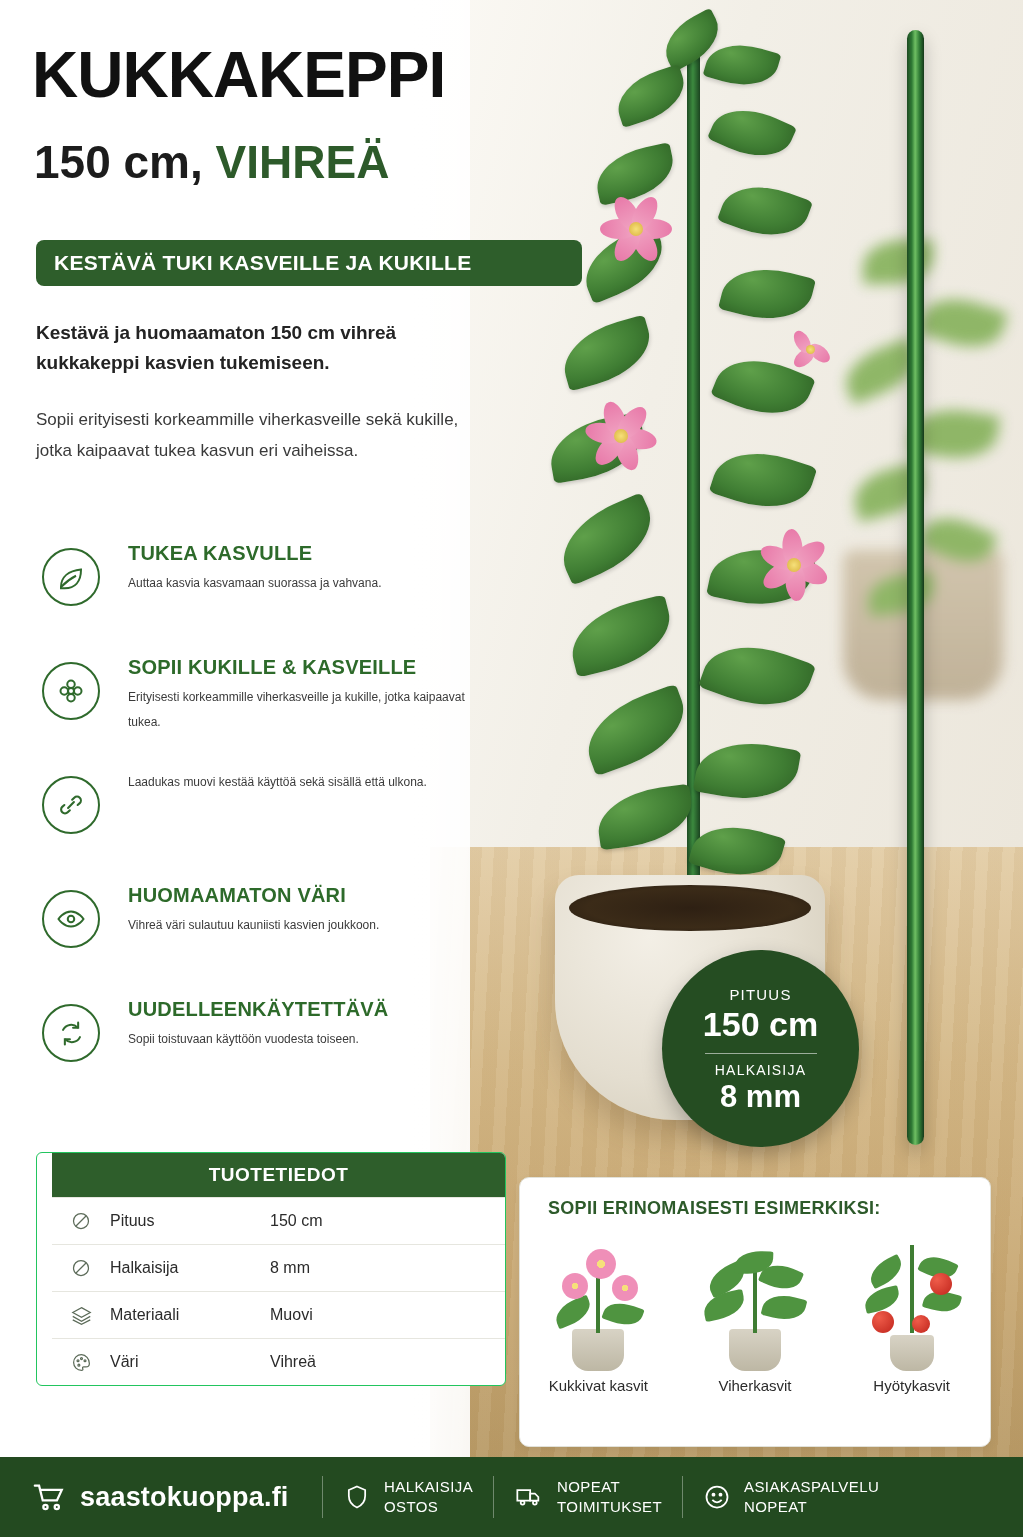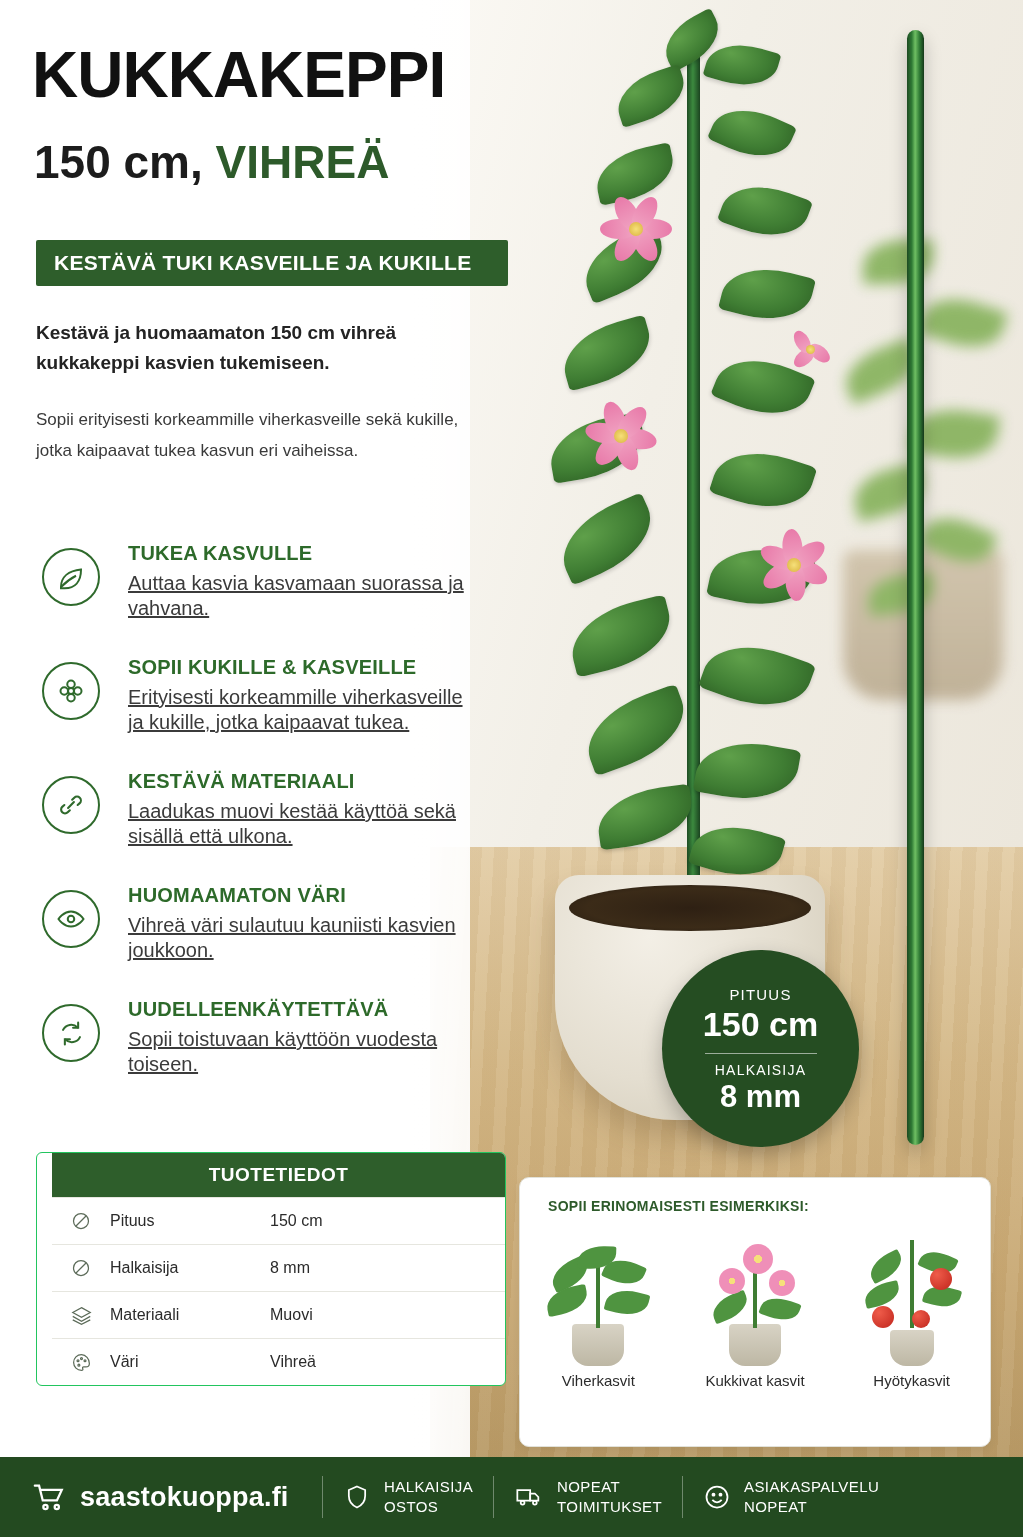--- a/index.html
+++ b/index.html
@@ -100,22 +100,22 @@
     position:absolute; left:32px; top:44px;
     font-size:64px; line-height:62px; font-weight:bold; letter-spacing:-1px;
     color:#111111;
   }
   .subtitle {
     position:absolute; left:34px; top:138px;
     font-size:46px; line-height:48px; font-weight:bold; color:#2d5a2a;
   }
   .subtitle .num { color:#1c1c1c; }
   .badge {
-    position:absolute; left:36px; top:240px; width:472px; height:46px;
-    background:#2e5e2b; border-radius:2px;
+    position:absolute; left:36px; top:240px; width:546px; height:46px;
+    background:#2e5e2b; border-radius:8px;
     display:flex; align-items:center; padding-left:18px;
   }
   .badge span { color:#fff; font-size:21px; font-weight:bold; letter-spacing:.3px;}
   .lead {
     position:absolute; left:36px; top:318px; width:455px;
     font-size:19px; line-height:30px; font-weight:bold; color:#232323;
   }
   .desc {
     position:absolute; left:36px; top:404px; width:440px;
     font-size:17px; line-height:31px; color:#3a3a3a;
@@ -123,21 +123,21 @@
 
   
   .features { position:absolute; left:36px; top:538px; width:430px; }
   .feature { position:relative; min-height:98px; padding-left:92px; margin-bottom:16px; }
   .f-ico {
     position:absolute; left:6px; top:6px; width:58px; height:58px; border-radius:50%;
     border:2px solid #2f6a2c; display:flex; align-items:center; justify-content:center;
     color:#2f6a2c;
   }
   .f-title { font-size:20px; font-weight:bold; color:#2d6a2a; letter-spacing:.2px; margin-top:4px;}
-  .f-text { font-size:20px; line-height:25px; color:#3b3b3b; margin-top:6px;text-decoration:underline;}
+  .f-text { font-size:12px; line-height:25px; color:#3b3b3b; margin-top:6px;}
 
   
   .spec {
     position:absolute; left:36px; top:1152px; width:470px;
     border:1px solid #22c55e; border-radius:6px; overflow:hidden; background:#fff;padding-left:15px;
   }
   .spec-head {
     background:#2e5e2b; color:#fff; font-weight:bold; font-size:19px;
     text-align:center; padding:11px 0; letter-spacing:.5px;
   }
@@ -147,21 +147,21 @@
   .spec-label { width:160px; font-size:16px; color:#2b2b2b; }
   .spec-val { flex:1; font-size:16px; color:#2b2b2b; }
 
   
   .suit {
     position:absolute; left:519px; top:1177px; width:472px; height:270px;
     background:#ffffff; border:1px solid #e2e2da; border-radius:10px;
     box-shadow:0 3px 9px rgba(0,0,0,.06);
   }
   .suit-title {
-    font-size:14px; font-weight:bold; color:#2d5a2a; padding:20px 0 0 28px; letter-spacing:.3px;
+    font-size:18px; font-weight:bold; color:#2d5a2a; padding:20px 0 0 28px; letter-spacing:.3px;
   }
   .suit-items { display:flex; justify-content:space-around; margin-top:8px; }
   .suit-item { width:140px; text-align:center; }
   .suit-art { height:150px; position:relative; }
   .suit-cap { font-size:15px; color:#2b2b2b; }
 
   .s-pot {
     position:absolute; left:50%; bottom:6px; margin-left:-26px; width:52px; height:42px;
     background:linear-gradient(to bottom,#d8d3c5,#bdb7a4); border-radius:4px 4px 16px 16px;
   }
@@ -333,21 +333,20 @@
       </div>
 
       <div class="feature">
         <div class="f-ico">
           <svg width="28" height="28" viewBox="0 0 24 24" fill="none" stroke="currentColor" stroke-width="1.8" stroke-linecap="round">
             <path d="M9.5 14.5l5-5"></path>
             <path d="M13 7.5l1.8-1.8a3.3 3.3 0 0 1 4.7 4.7L17.7 12"></path>
             <path d="M11 16.5l-1.8 1.8a3.3 3.3 0 0 1-4.7-4.7L6.3 12"></path>
           </svg>
         </div>
-        <div class="f-title">KESTÄVÄ MATERIAALI</div>
         <div class="f-text">Laadukas muovi kestää käyttöä sekä sisällä että ulkona.</div>
       </div>
 
       <div class="feature">
         <div class="f-ico">
           <svg width="30" height="30" viewBox="0 0 24 24" fill="none" stroke="currentColor" stroke-width="1.6">
             <path d="M2 12s3.8-6 10-6 10 6 10 6-3.8 6-10 6-10-6-10-6z"></path>
             <circle cx="12" cy="12" r="2.6"></circle>
           </svg>
         </div>
@@ -420,45 +419,45 @@
         </svg>
       </div>
       <div class="spec-label">Väri</div>
       <div class="spec-val">Vihreä</div>
     </div>
   </div>
 
   <div class="suit">
     <div class="suit-title">SOPII ERINOMAISESTI ESIMERKIKSI:</div>
     <div class="suit-items">
+
+      <div class="suit-item">
+        <div class="suit-art">
+          <div class="s-pot"></div>
+          <div class="s-stem" style="height:70px;"></div>
+          <div class="s-leaf" style="left:26px;top:74px;width:38px;height:22px;transform:rotate(-22deg);"></div>
+          <div class="s-leaf" style="left:76px;top:76px;width:38px;height:22px;transform:rotate(20deg);"></div>
+          <div class="s-flower" style="left:34px;top:46px;"></div>
+          <div class="s-flower" style="left:84px;top:48px;"></div>
+          <div class="s-flower" style="left:58px;top:22px;width:30px;height:30px;"></div>
+        </div>
+        <div class="suit-cap">Kukkivat kasvit</div>
+      </div>
 
       <div class="suit-item">
         <div class="suit-art">
           <div class="s-pot"></div>
           <div class="s-stem" style="height:62px;"></div>
           <div class="s-leaf" style="left:22px;top:40px;width:40px;height:24px;transform:rotate(-25deg);"></div>
           <div class="s-leaf" style="left:76px;top:38px;width:40px;height:24px;transform:rotate(22deg);"></div>
           <div class="s-leaf" style="left:18px;top:66px;width:42px;height:25px;transform:rotate(-12deg);"></div>
           <div class="s-leaf" style="left:78px;top:68px;width:42px;height:25px;transform:rotate(14deg);"></div>
           <div class="s-leaf" style="left:50px;top:24px;width:38px;height:23px;transform:rotate(2deg);"></div>
         </div>
         <div class="suit-cap">Viherkasvit</div>
-      </div>
-
-      <div class="suit-item">
-        <div class="suit-art">
-          <div class="s-pot"></div>
-          <div class="s-stem" style="height:70px;"></div>
-          <div class="s-leaf" style="left:26px;top:74px;width:38px;height:22px;transform:rotate(-22deg);"></div>
-          <div class="s-leaf" style="left:76px;top:76px;width:38px;height:22px;transform:rotate(20deg);"></div>
-          <div class="s-flower" style="left:34px;top:46px;"></div>
-          <div class="s-flower" style="left:84px;top:48px;"></div>
-          <div class="s-flower" style="left:58px;top:22px;width:30px;height:30px;"></div>
-        </div>
-        <div class="suit-cap">Kukkivat kasvit</div>
       </div>
 
       <div class="suit-item">
         <div class="suit-art">
           <div class="s-pot" style="width:44px;height:36px;margin-left:-22px;"></div>
           <div class="s-stem" style="height:88px;"></div>
           <div class="s-leaf" style="left:26px;top:34px;width:36px;height:21px;transform:rotate(-28deg);"></div>
           <div class="s-leaf" style="left:78px;top:30px;width:36px;height:21px;transform:rotate(24deg);"></div>
           <div class="s-leaf" style="left:22px;top:62px;width:36px;height:21px;transform:rotate(-14deg);"></div>
           <div class="s-leaf" style="left:82px;top:64px;width:36px;height:21px;transform:rotate(16deg);"></div>

